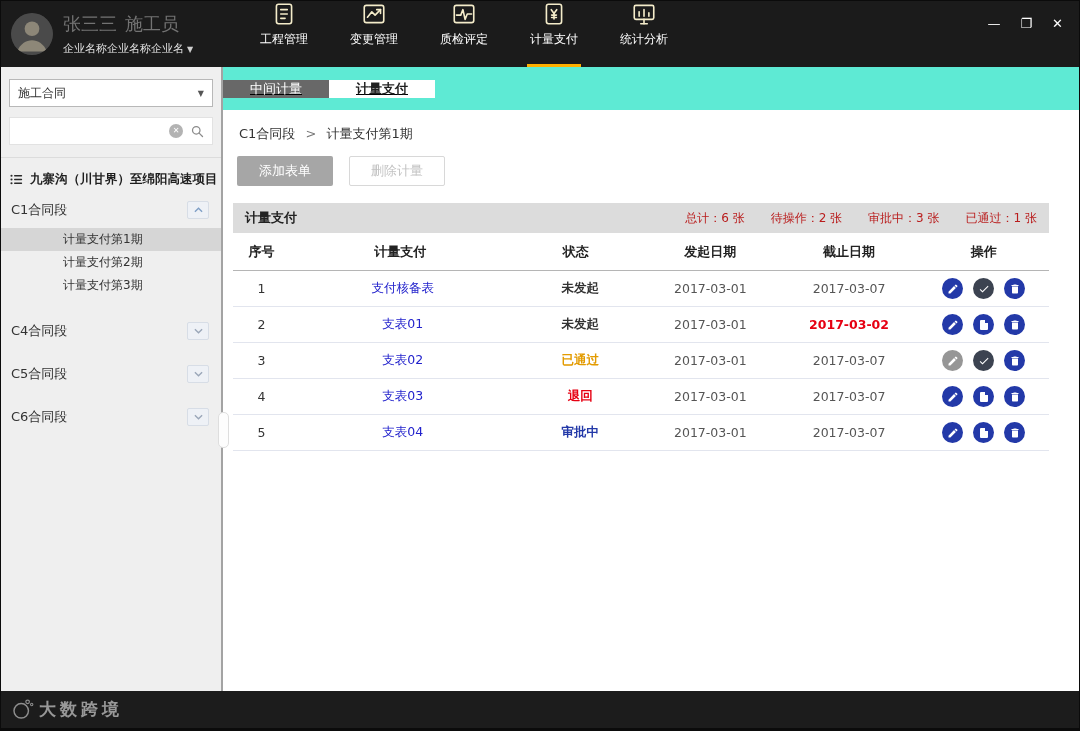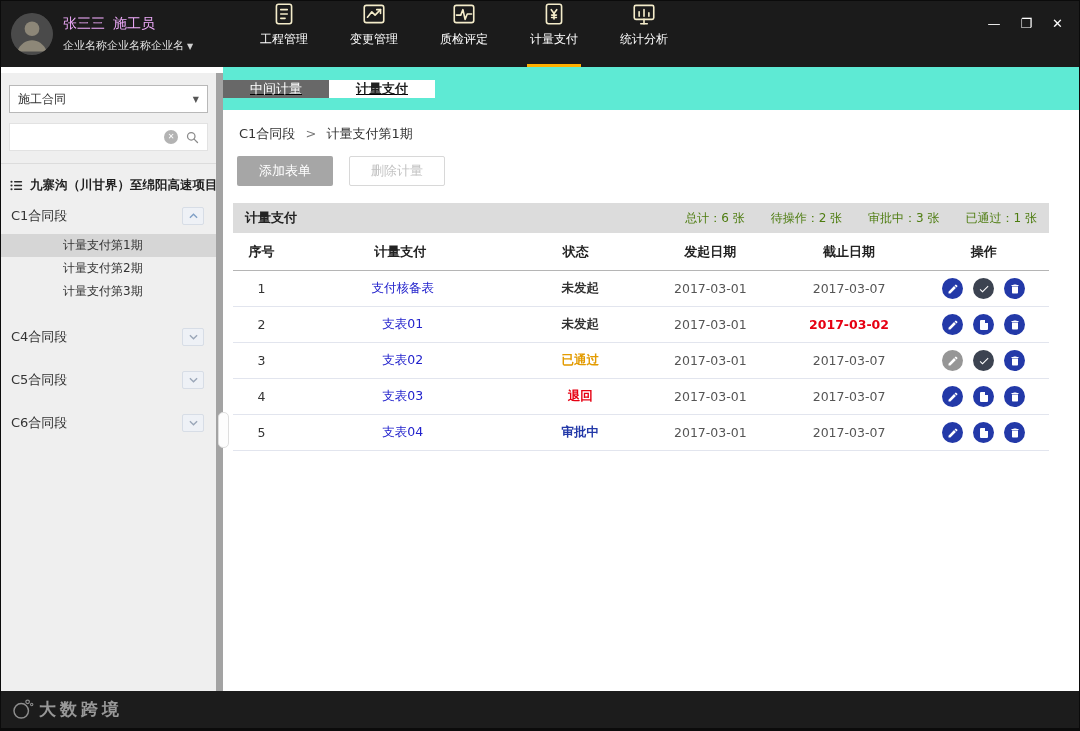--- a/index.html
+++ b/index.html
@@ -13,40 +13,40 @@
     border:1px solid #0b0b0b;border-bottom:3px solid #0b0b0b;
     display:flex;flex-direction:column;box-sizing:content-box;
   }
 
   
   .topbar{height:66px;min-height:66px;background:#1b1b1b;display:flex;align-items:center;position:relative;color:#fff;}
   .user-block{display:flex;align-items:center;gap:10px;padding-left:10px;width:222px;box-sizing:border-box;cursor:pointer;}
   .avatar{width:42px;height:42px;border-radius:50%;overflow:hidden;flex:0 0 42px;background:#3a3a3a;}
   .avatar svg{width:42px;height:42px;display:block;}
   .user-text{overflow:hidden;white-space:nowrap;}
-  .user-name{font-size:14px;color:#f0abfc;}
+  .user-name{font-size:18px;color:#737373;}
   .user-name .role{margin-left:8px;}
   .company{font-size:11px;color:#e2e2e2;margin-top:5px;}
   .company .caret{font-size:8px;margin-left:3px;color:#cfcfcf;}
 
   .topnav{display:flex;margin-left:16px;height:66px;}
   .nav-item{width:72px;margin:0 9px;height:66px;position:relative;display:flex;flex-direction:column;align-items:center;cursor:pointer;}
   .nav-icon{width:26px;height:26px;display:block;}
   .nav-icon svg{width:26px;height:26px;stroke:#f4ecca;fill:none;stroke-width:1.5;stroke-linecap:round;stroke-linejoin:round;}
   .nav-label{font-size:12px;color:#fff;margin-top:4px;white-space:nowrap;}
   .nav-underline{position:absolute;left:9px;right:9px;bottom:0;height:3px;}
 
   .win-controls{position:absolute;right:16px;top:15px;display:flex;gap:20px;font-size:13px;color:#fff;}
   .win-controls span{cursor:pointer;line-height:16px;}
 
   
   .body-row{flex:1;display:flex;min-height:0;position:relative;}
 
   
-  .sidebar{width:222px;min-width:222px;background:#efefef;border-right:7px solid #a3a3a3;box-sizing:border-box;padding-top:12px;position:relative;margin-top:6px;}
+  .sidebar{width:222px;min-width:222px;background:#efefef;border-right:2px solid #a3a3a3;box-sizing:border-box;padding-top:12px;position:relative;}
   .fake-select{margin:0 8px;height:26px;background:#fff;border:1px solid #b8b8b8;display:flex;align-items:center;justify-content:space-between;padding:0 8px;font-size:12px;color:#333;cursor:pointer;}
   .fake-select .caret{font-size:8px;color:#555;}
   .searchbox{margin:10px 8px 0;height:26px;background:#fff;border:1px solid #e2e2e2;display:flex;align-items:center;padding:0 7px;}
   .search-input{flex:1;border:none;outline:none;background:transparent;font-size:12px;color:#333;min-width:0;}
   .clear-btn{width:14px;height:14px;border-radius:50%;background:#b3b3b3;color:#fff;font-size:8px;line-height:14px;text-align:center;margin-right:7px;cursor:pointer;}
   .mag svg{width:15px;height:15px;display:block;cursor:pointer;}
   .sidebar-divider{border-bottom:1px solid #dcdcdc;margin-top:12px;}
   .project-row{margin:13px 0 4px;padding:0 8px;display:flex;align-items:center;gap:6px;font-size:12.5px;font-weight:bold;color:#1e1e1e;white-space:nowrap;overflow:hidden;cursor:pointer;}
   .list-icon svg{width:15px;height:15px;display:block;}
 
@@ -70,21 +70,21 @@
   .breadcrumb .sep{margin:0 6px;color:#777;}
   .breadcrumb .bc-parent{cursor:pointer;}
 
   .btnrow{margin:13px 0 0 14px;display:flex;gap:16px;}
   .btn-add{width:96px;height:30px;background:#a6a6a6;color:#fff;border:none;border-radius:2px;font-size:13px;cursor:pointer;font-family:inherit;}
   .btn-del{width:96px;height:30px;background:#fff;color:#c2c2c2;border:1px solid #d8d8d8;border-radius:2px;font-size:13px;cursor:default;font-family:inherit;}
 
   .panel{margin:17px 30px 0 10px;}
   .panel-head{height:30px;background:#dcdcdc;display:flex;align-items:center;justify-content:space-between;padding:0 12px;}
   .panel-title{font-size:13px;font-weight:bold;color:#222;}
-  .stats{display:flex;gap:26px;font-size:12px;color:#4d7c0f;align-items:flex-end;}
+  .stats{display:flex;gap:26px;font-size:12px;color:#b91c1c;align-items:flex-end;}
 
   table.data{width:100%;border-collapse:collapse;}
   table.data th{height:35px;font-size:13px;font-weight:bold;color:#222;border-bottom:1px solid #b5b5b5;text-align:center;}
   table.data td{height:33px;border-bottom:1px solid #e2e5ee;text-align:center;font-size:12.5px;color:#555;}
   td.name-cell{text-align:left;padding-left:6px;}
   a.form-link{text-decoration:none;font-size:12.5px;cursor:pointer;}
   .status-text{font-weight:bold;font-size:12.5px;margin-left:9px;}
   .action{display:inline-flex;width:21px;height:21px;border-radius:50%;align-items:center;justify-content:center;margin:0 5px;cursor:pointer;vertical-align:middle;}
   .action svg{width:12px;height:12px;fill:#fff;display:block;}
 

